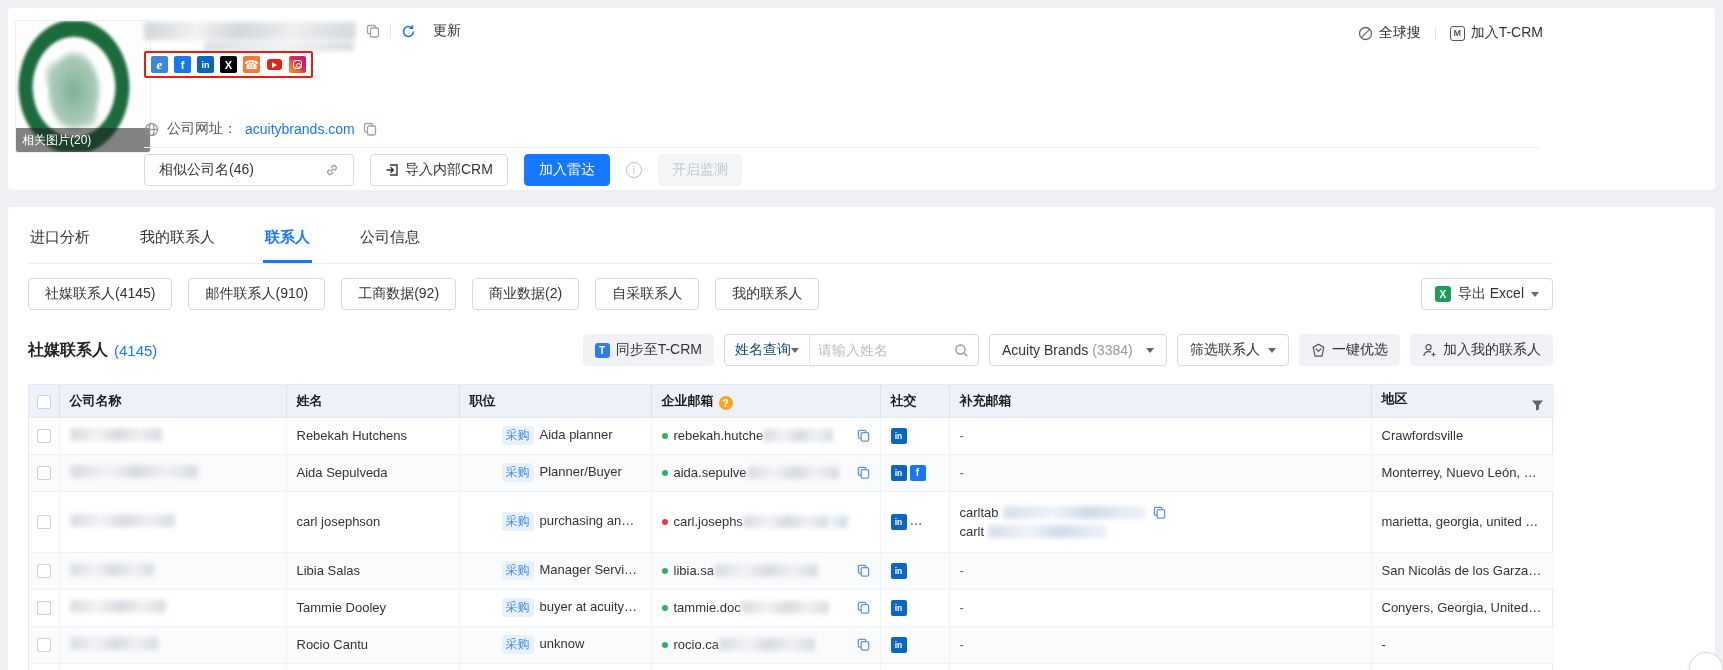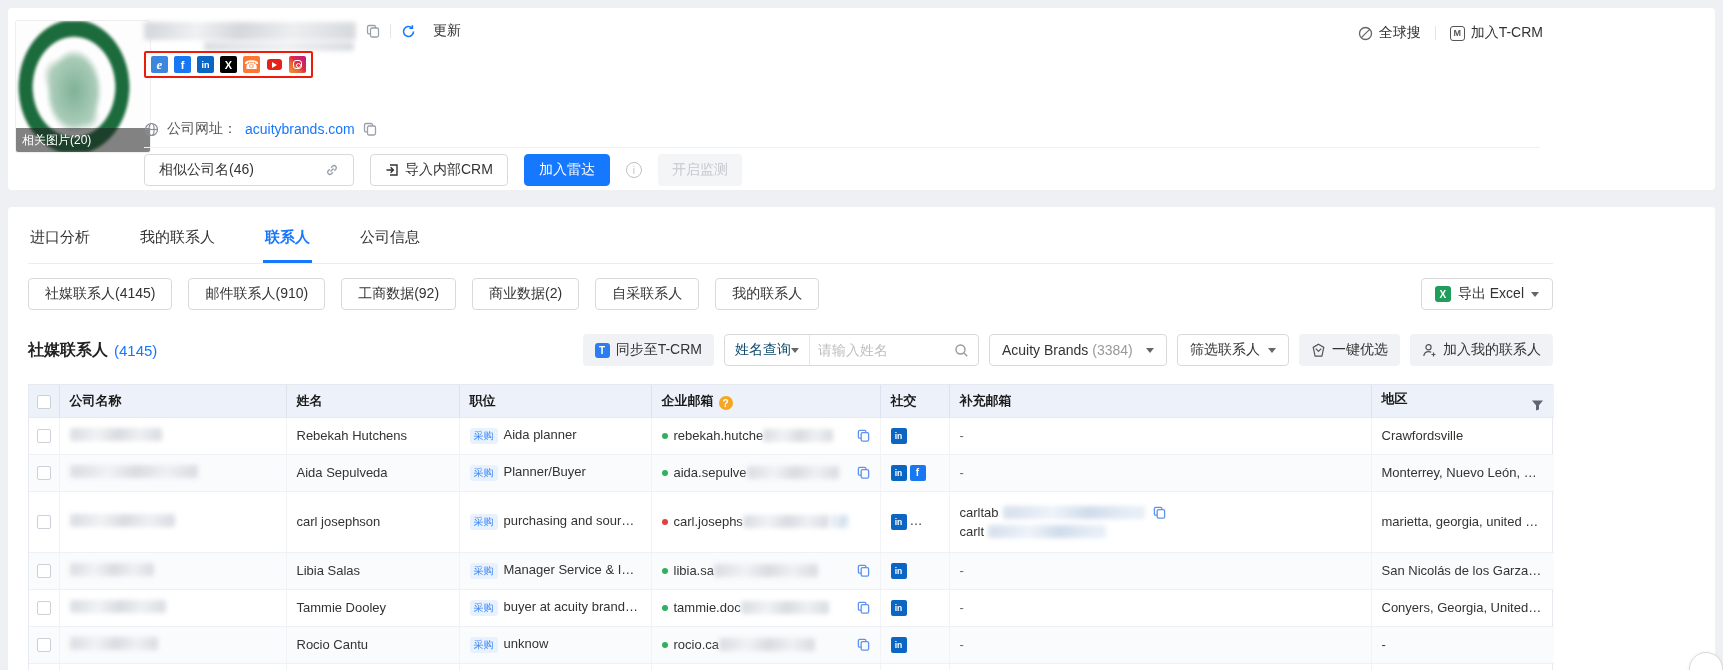--- a/index.html
+++ b/index.html
@@ -88,21 +88,21 @@
   
   table { border-collapse:collapse; table-layout:fixed; width:1525px; margin-top:18px; font-size:13px; }
   .tbl-wrap { border:1px solid #e7e9f0; border-bottom:none; }
   th { background:#edf1f9; height:32px; font-size:13px; font-weight:bold; color:#1a1a1a; text-align:left; padding:0 10px; border-right:1px solid #dde2ee; border-bottom:1px solid #e7e9f0; white-space:nowrap; }
   th:last-child { border-right:none; }
   td { height:37px; padding:0 10px; border-right:1px solid #f2f3f7; border-bottom:1px solid #f0f1f4; white-space:nowrap; overflow:hidden; text-overflow:ellipsis; color:#333; }
   td:last-child { border-right:none; }
   tr.alt td { background:#fafbfd; }
   tr.tall td { height:60px; }
   .cb { width:14px; height:14px; border:1px solid #ccd0d7; border-radius:2px; background:#fff; display:inline-block; vertical-align:middle; cursor:pointer; }
-  .badge { display:inline-block; background:#e8f1fe; color:#3d87f5; font-size:10px; padding:1px 4px; border-radius:3px; margin-right:6px; }
+  .badge { display:inline-block; background:#e8f1fe; color:#3d87f5; font-size:12px; padding:1px 4px; border-radius:3px; margin-right:6px;margin-left:32px; }
   .dot { width:6px; height:6px; border-radius:50%; display:inline-block; margin-right:6px; flex:none; }
   .dot.green { background:#2fb05f; }
   .dot.red { background:#e0403f; }
   .cellflex { display:flex; align-items:center; }
   .smear { display:inline-block; height:13px; border-radius:2px; filter:blur(2.5px);
      background:linear-gradient(100deg,#dde0e5 8%,#f1f2f4 30%,#d8dbe0 52%,#eef0f2 75%,#dbdee3 95%); }
   .smear.bluish { background:linear-gradient(100deg,#d9e2ee 8%,#eef3f9 35%,#cfdceb 60%,#e8eef6 90%); }
   .copy-blue { color:#5d93ee; margin-left:auto; cursor:pointer; flex:none; }
   .copy-gray { color:#9aa0a8; cursor:pointer; }
   .soc { width:16px; height:16px; border-radius:2px; color:#fff; font-weight:bold; font-size:8.5px; display:inline-flex; align-items:center; justify-content:center; margin-right:3px; cursor:pointer; }

